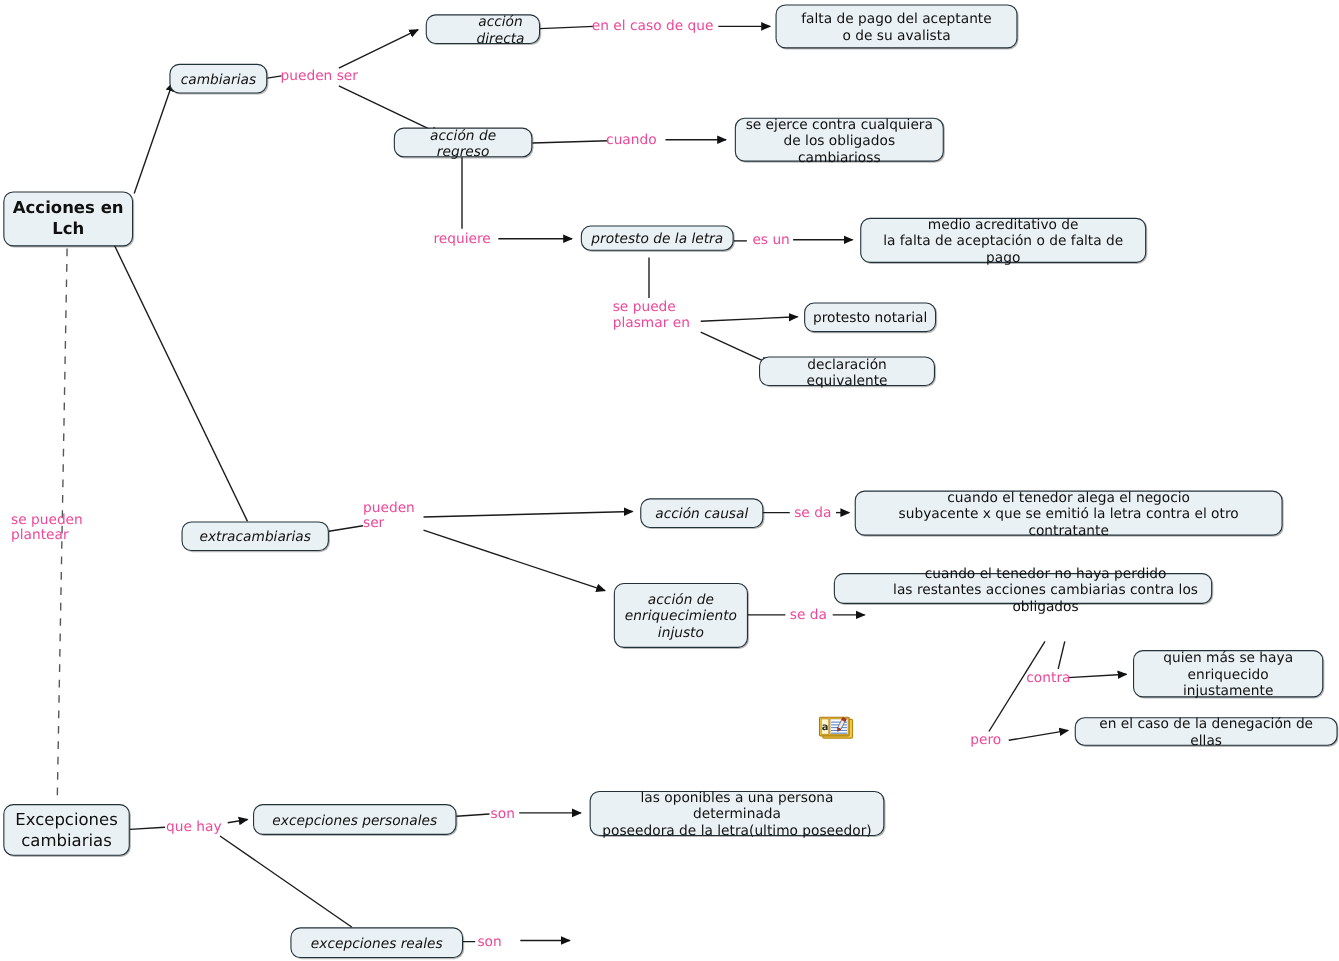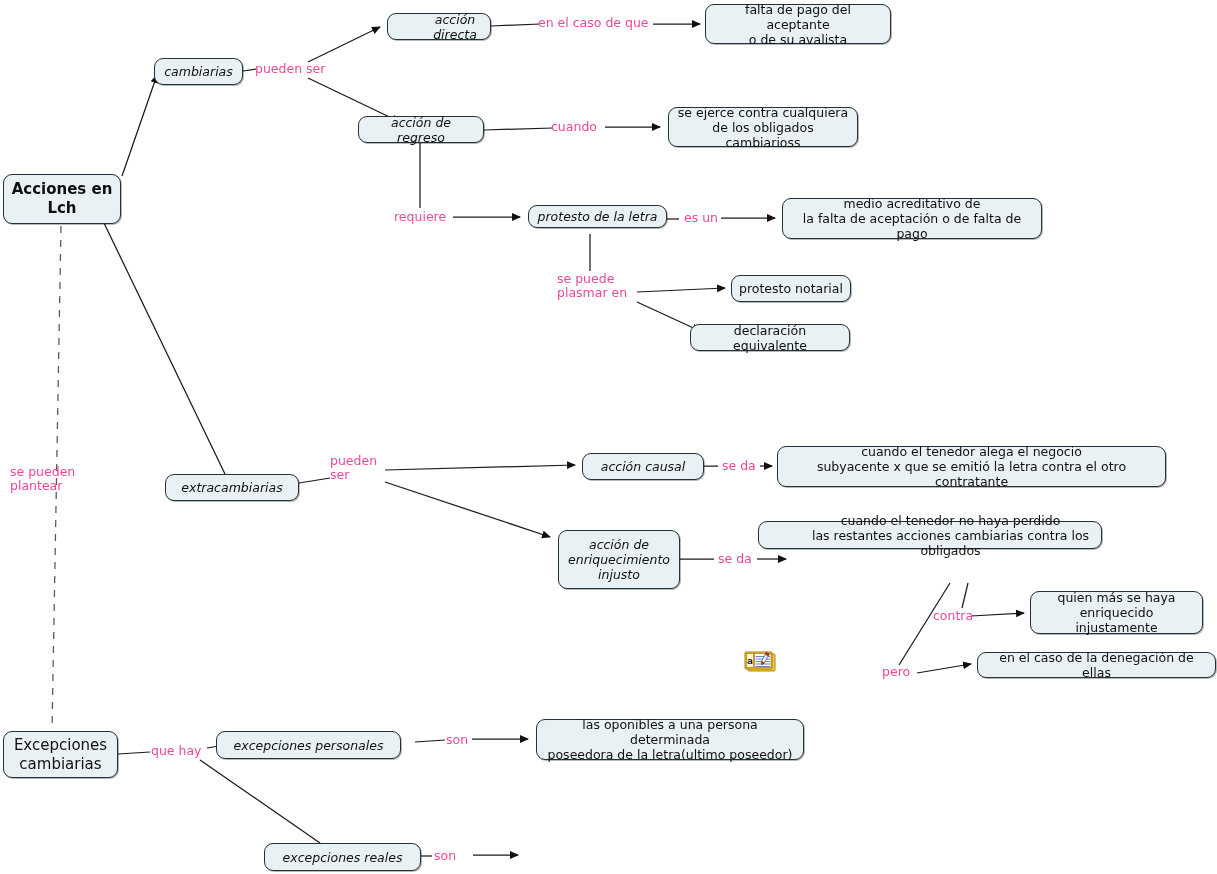--- a/index.html
+++ b/index.html
@@ -144,51 +144,51 @@
       <path d="M61,226 L52,730" stroke="#555555" stroke-dasharray="7 7"></path>
     </g>
   </svg>
 
   <div class="node root" style="left:3px;top:174px;width:118px;height:50px;">Acciones en<br>Lch</div>
 
   <div class="node italic" style="left:154px;top:58px;width:89px;height:27px;">cambiarias</div>
 
   <div class="node italic" style="left:387px;top:13px;width:104px;height:27px;padding-left:39px;">acción directa</div>
 
-  <div class="node" style="left:705px;top:4px;width:186px;height:40px;">falta de pago del aceptante<br>o de su avalista</div>
+  <div class="node" style="left:705px;top:4px;width:220px;height:40px;">falta de pago del aceptante<br>o de su avalista</div>
 
   <div class="node italic" style="left:358px;top:116px;width:126px;height:27px;">acción de regreso</div>
 
   <div class="node" style="left:668px;top:107px;width:190px;height:40px;">se ejerce contra cualquiera<br>de los obligados cambiarioss</div>
 
   <div class="node italic" style="left:528px;top:205px;width:139px;height:23px;">protesto de la letra</div>
 
   <div class="node" style="left:782px;top:198px;width:260px;height:41px;">medio acreditativo de<br>la falta de aceptación o de falta de pago</div>
 
   <div class="node" style="left:731px;top:275px;width:120px;height:27px;">protesto notarial</div>
 
   <div class="node" style="left:690px;top:324px;width:160px;height:27px;">declaración equivalente</div>
 
   <div class="node italic" style="left:165px;top:474px;width:134px;height:27px;">extracambiarias</div>
 
-  <div class="node italic" style="left:582px;top:453px;width:122px;height:27px;">acción causal</div>
+  <div class="node italic" style="left:582px;top:453px;width:112px;height:27px;">acción causal</div>
 
   <div class="node" style="left:777px;top:446px;width:389px;height:41px;">cuando el tenedor alega el negocio<br>subyacente x que se emitió la letra contra el otro contratante</div>
 
   <div class="node italic" style="left:558px;top:530px;width:122px;height:59px;">acción de<br>enriquecimiento<br>injusto</div>
 
   <div class="node" style="left:758px;top:521px;width:344px;height:28px;padding-left:48px;">cuando el tenedor no haya perdido<br>las restantes acciones cambiarias contra los obligados</div>
 
   <div class="node" style="left:977px;top:652px;width:239px;height:26px;">en el caso de la denegación de ellas</div>
 
   <div class="node" style="left:1030px;top:591px;width:173px;height:43px;">quien más se haya<br>enriquecido injustamente</div>
 
   <div class="node big" style="left:3px;top:731px;width:115px;height:47px;">Excepciones<br>cambiarias</div>
 
-  <div class="node italic" style="left:216px;top:731px;width:185px;height:28px;">excepciones personales</div>
+  <div class="node italic" style="left:230px;top:731px;width:185px;height:28px;">excepciones personales</div>
 
   <div class="node" style="left:536px;top:719px;width:268px;height:41px;">las oponibles a una persona determinada<br>poseedora de la letra(ultimo poseedor)</div>
 
   <div class="node italic" style="left:264px;top:843px;width:157px;height:28px;">excepciones reales</div>
 
 
   <div class="linklabel" style="left:255px;top:62px;width:80px;">pueden ser</div>
 
   <div class="linklabel" style="left:538px;top:16px;width:118px;">en el caso de que</div>
 

